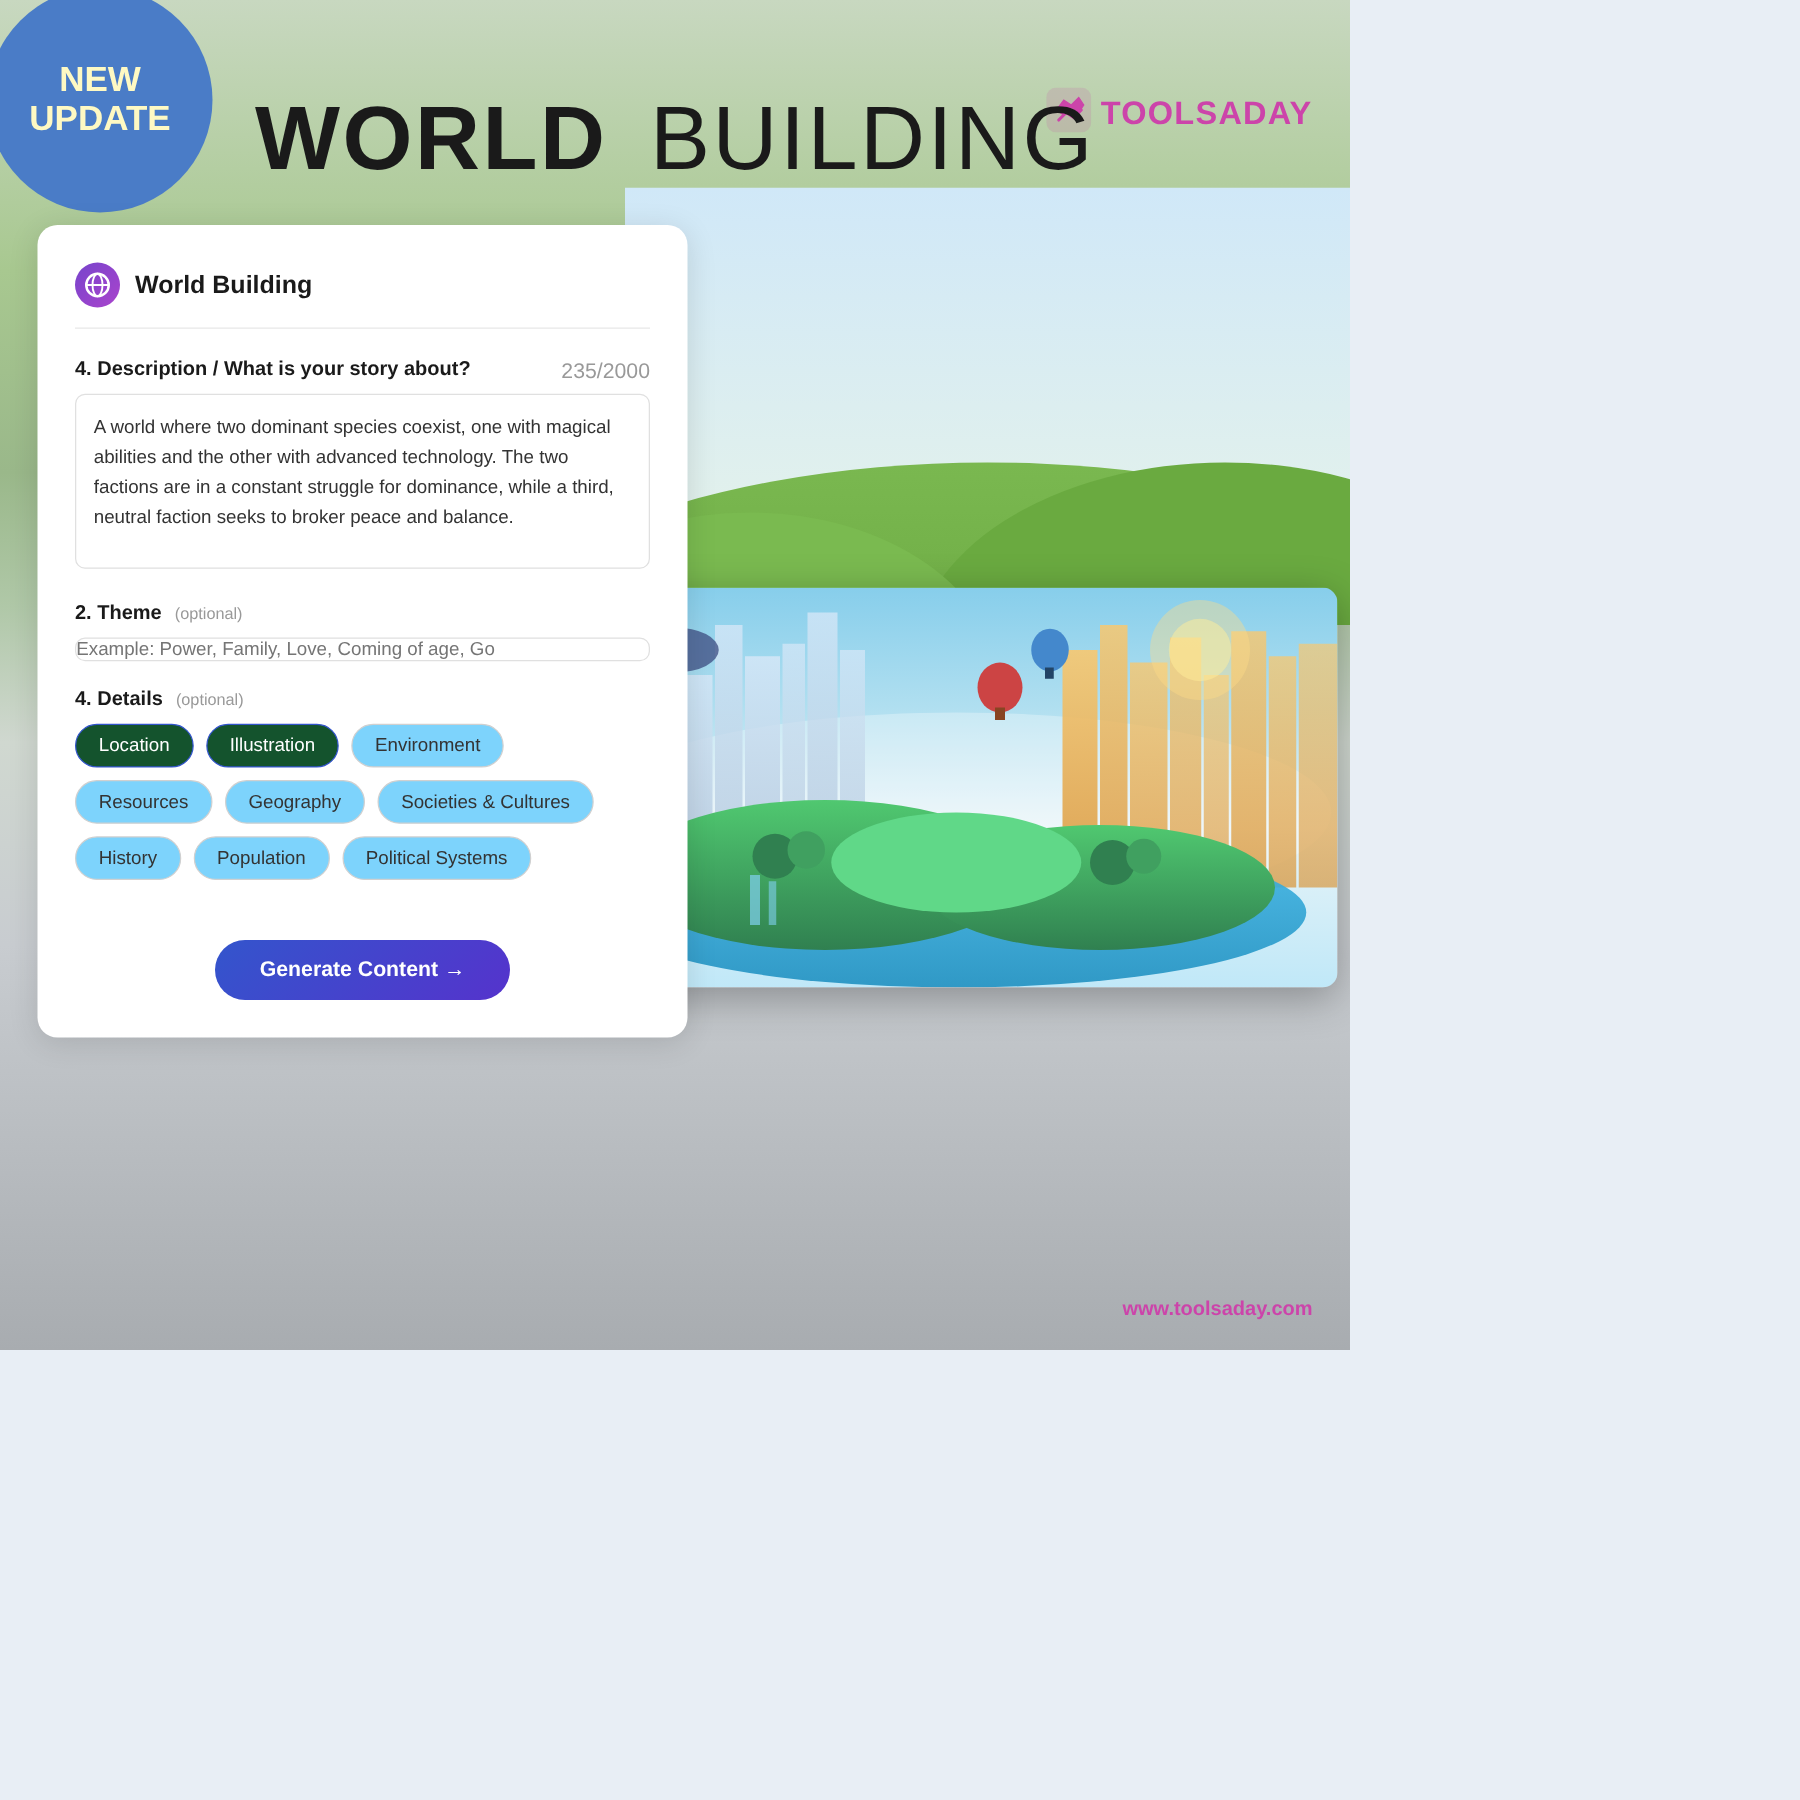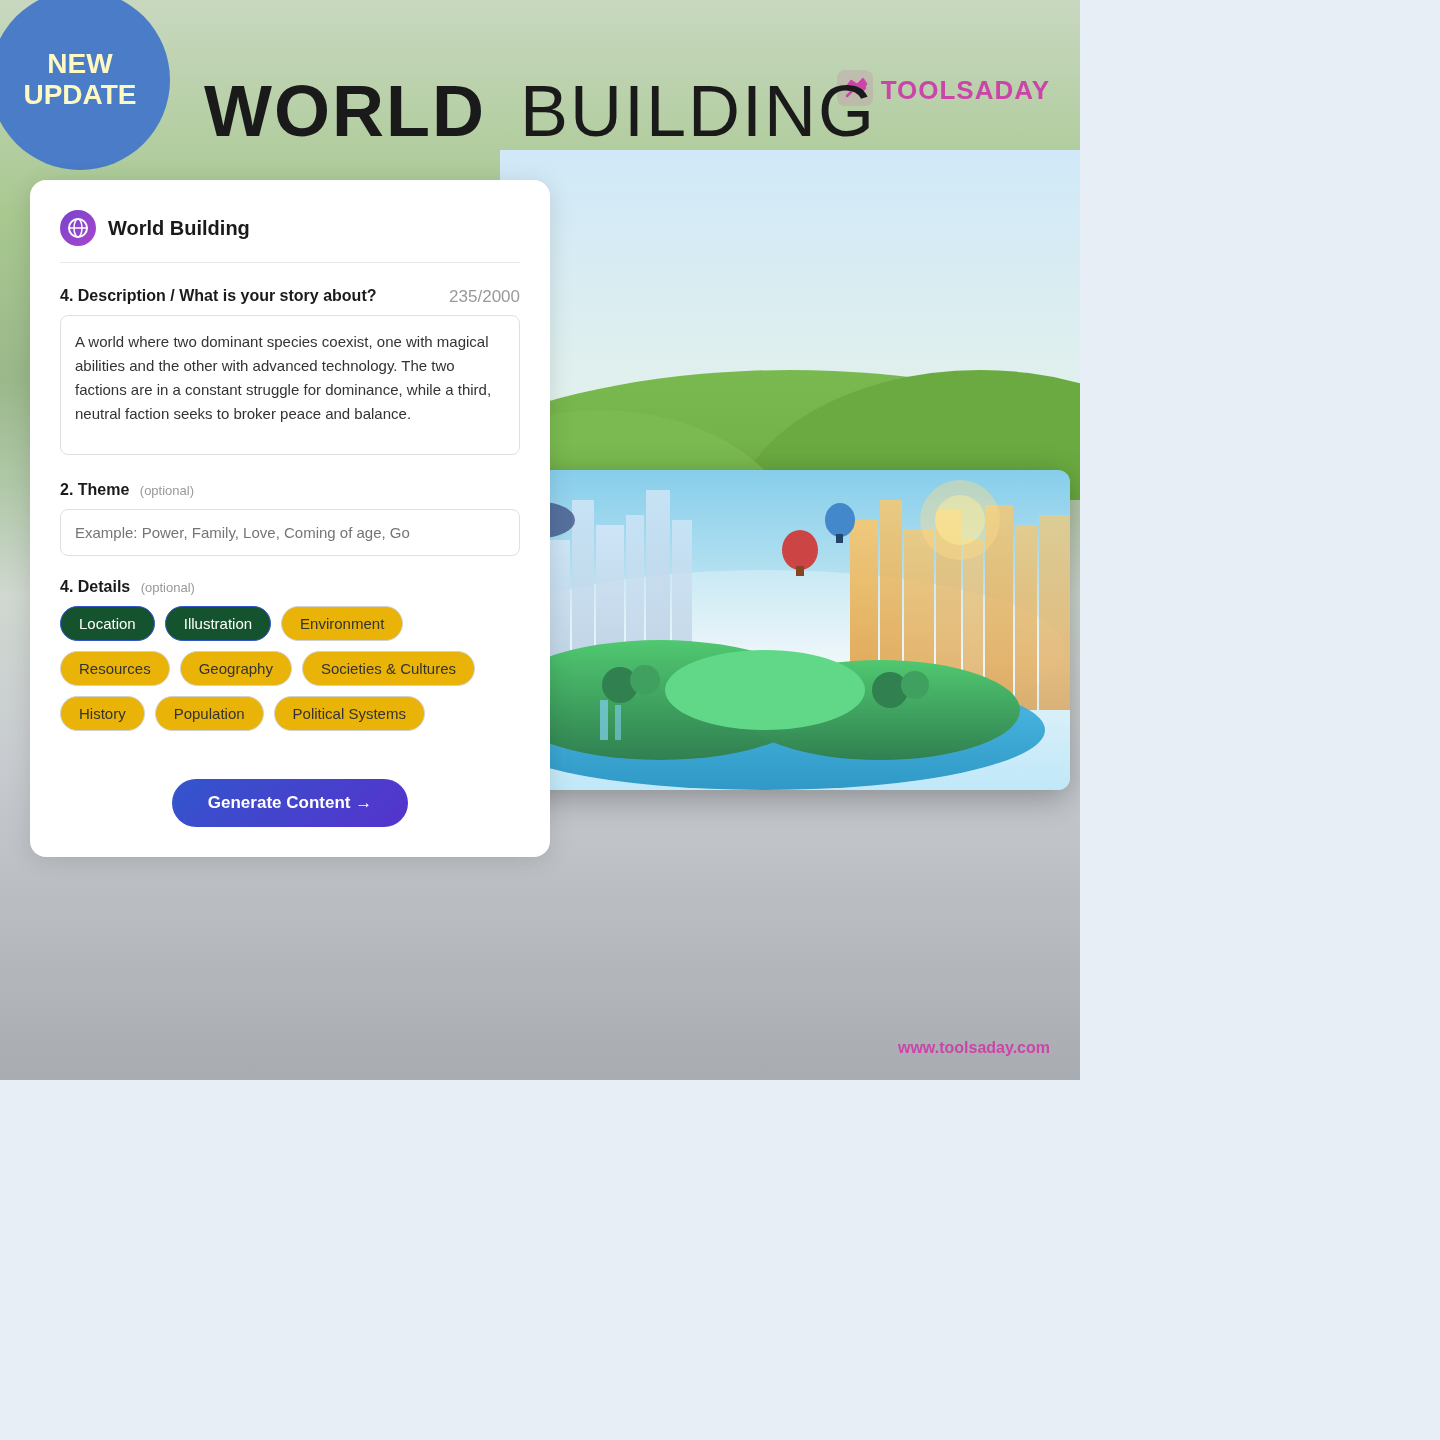--- a/index.html
+++ b/index.html
@@ -173,21 +173,21 @@
       color: #333;
       resize: none;
       line-height: 1.6;
       font-family: Arial, sans-serif;
     }
 
     .form-input {
       width: 100%;
       border: 1px solid #e0e0e0;
       border-radius: 8px;
-      padding: 14px;
+      padding: 0;
       font-size: 15px;
       color: #999;
       font-family: Arial, sans-serif;
     }
 
     .form-input.filled {
       color: #333;
     }
 
     
@@ -196,21 +196,21 @@
       flex-wrap: wrap;
       gap: 10px;
     }
 
     .tag-pill {
       padding: 8px 18px;
       border-radius: 24px;
       font-size: 15px;
       cursor: pointer;
       border: 1.5px solid #d0d0d0;
-      background: #eab308;
+      background: #7dd3fc;
       color: #333;
       font-weight: 500;
     }
 
     .tag-pill.active {
       background: #14532d;
       color: white;
       border-color: #3355cc;
     }
 

